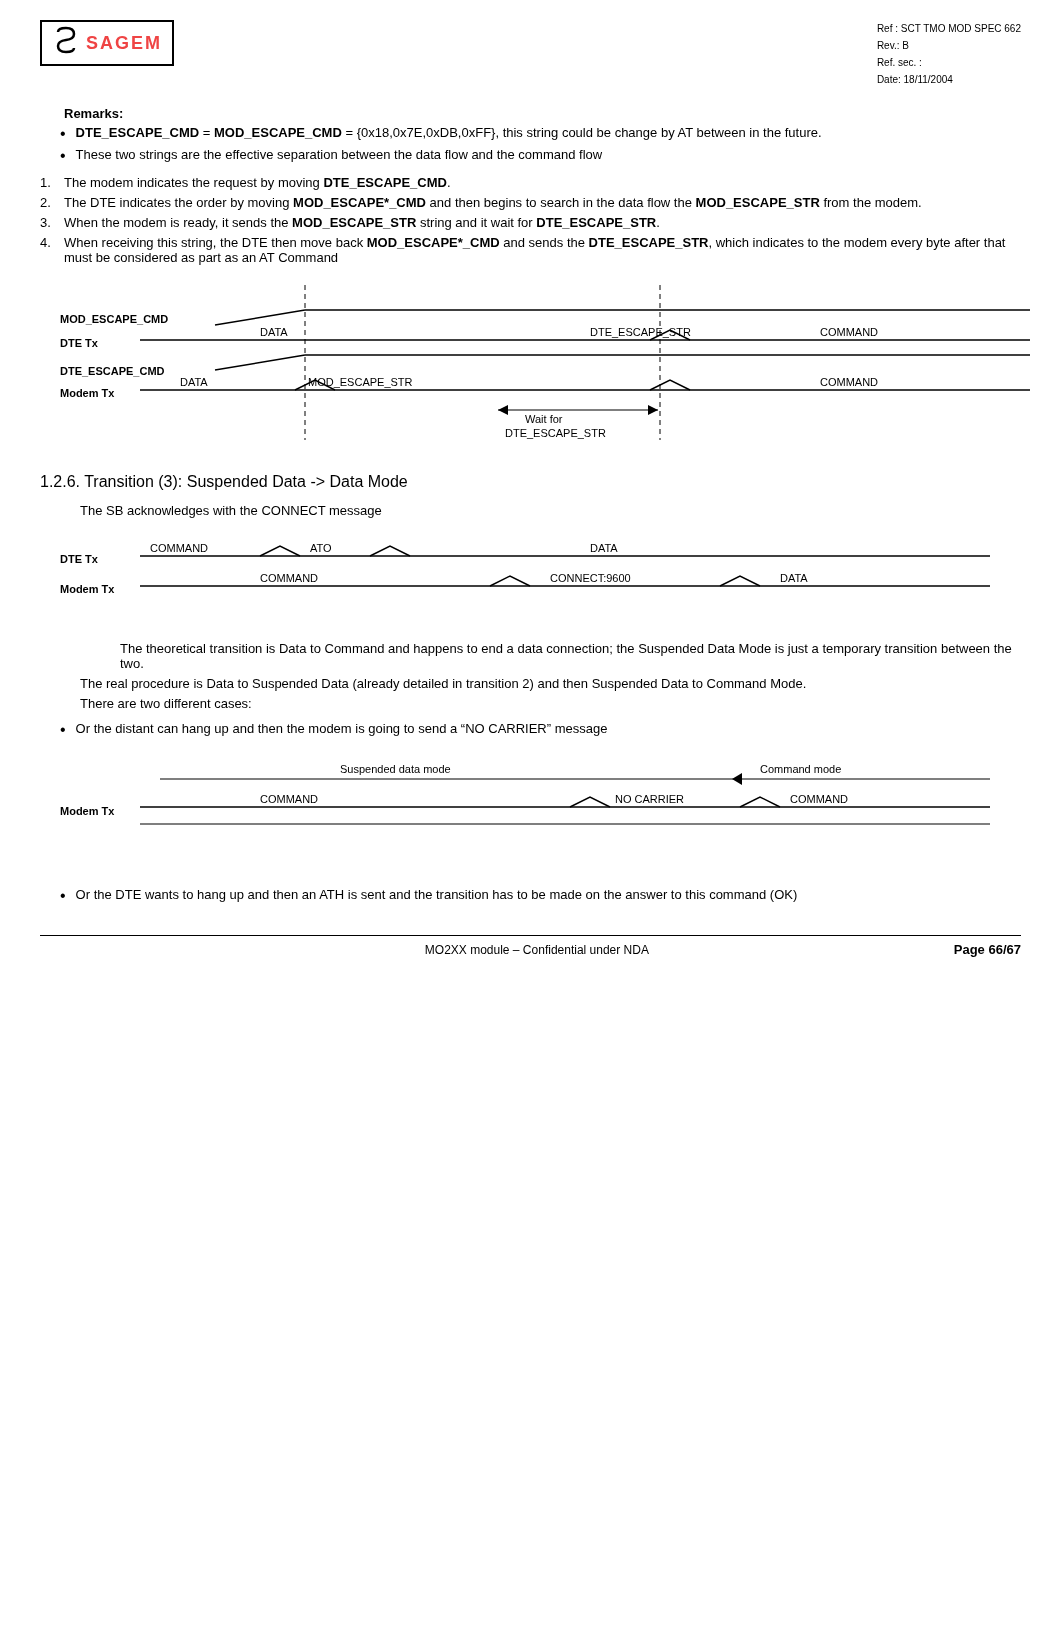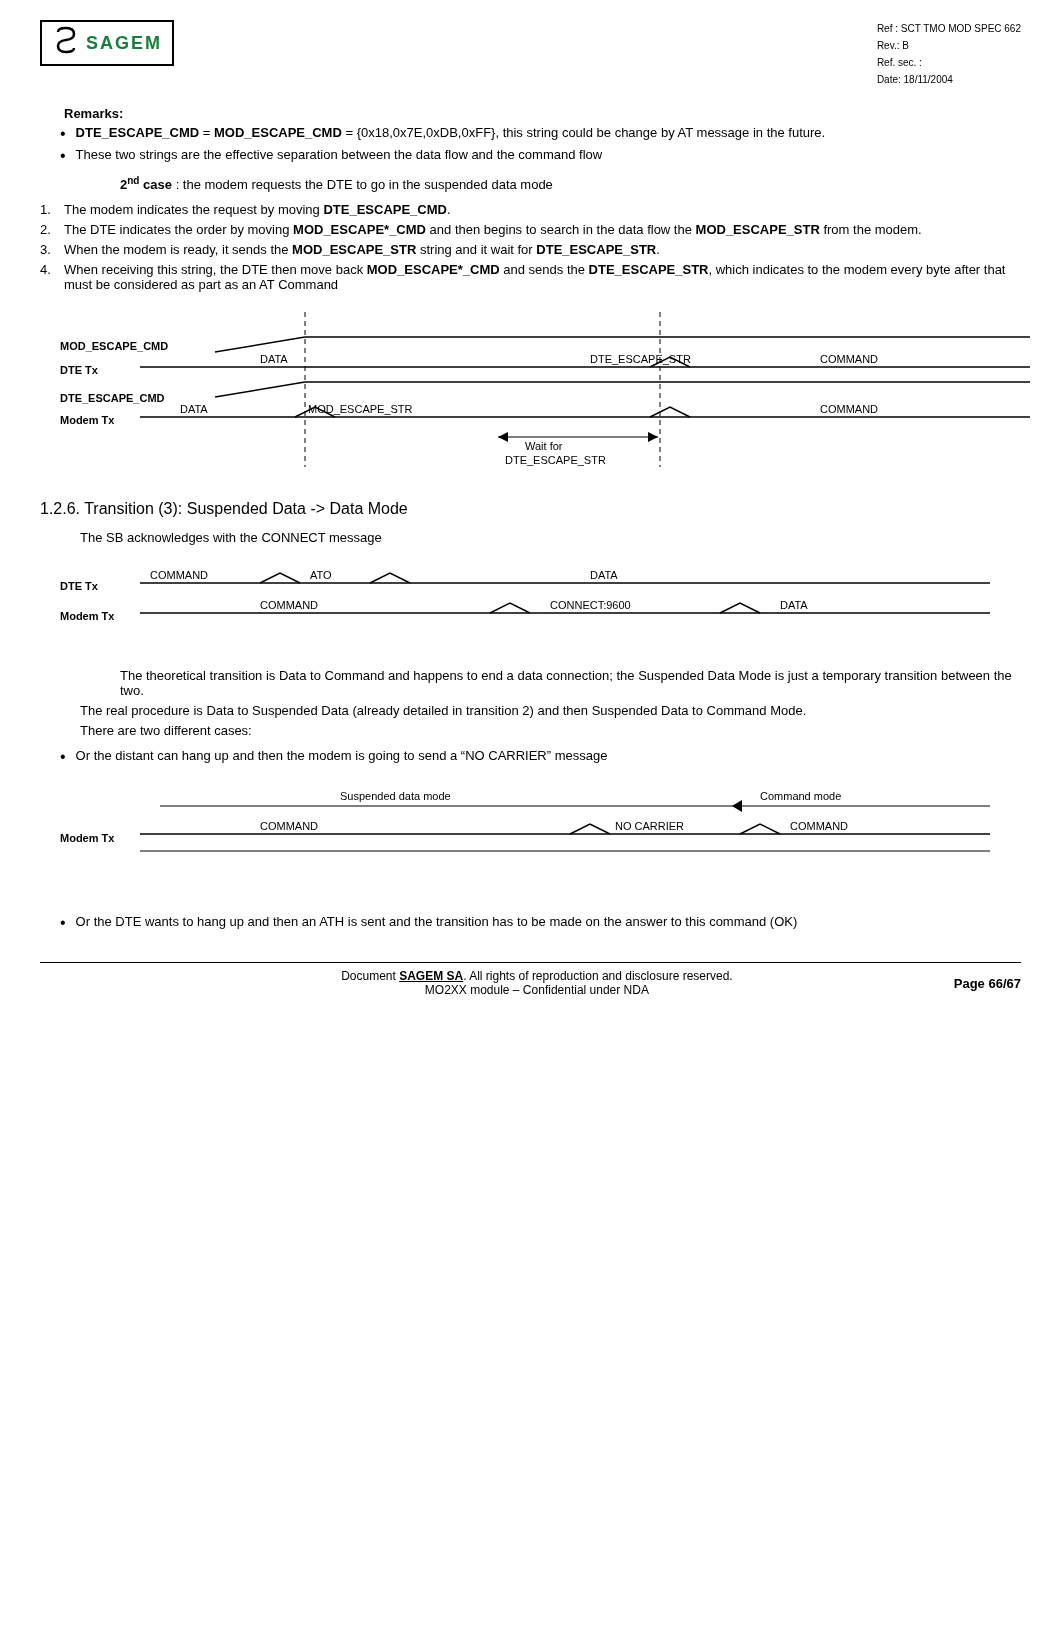--- a/index.html
+++ b/index.html
@@ -34,21 +34,21 @@
       border: 2.5px solid #000;
       padding: 4px 10px;
       display: flex;
       align-items: center;
       gap: 6px;
     }
     .logo-text {
       font-size: 18px;
       font-weight: bold;
       letter-spacing: 2px;
-      color: #15803d;
+      color: #ef4444;
     }
     .header-meta {
       text-align: left;
       font-size: 10px;
       line-height: 1.7;
     }
     
     .section {
       margin-bottom: 10px;
     }
@@ -160,33 +160,29 @@
   </div>
 
   <div class="section">
     <div class="remarks-title">Remarks:</div>
     <ul class="bullet-list">
       <li>
         <span class="content">
           <span class="bold">DTE_ESCAPE_CMD</span>
           <span> = </span>
           <span class="bold">MOD_ESCAPE_CMD</span>
-          <span> = {0x18,0x7E,0xDB,0xFF}, this string could be change by AT message in the future.</span>
+          <span> = {0x18,0x7E,0xDB,0xFF}, this string could be change by AT between in the future.</span>
         </span>
       </li>
       <li>
         <span class="content">These two strings are the effective separation between the data flow and the command flow</span>
       </li>
     </ul>
   </div>
 
-  <div class="case-block">
-    <span class="bold">2<span class="superscript">nd</span> case</span>
-    <span>: the modem requests the DTE to go in the suspended data mode</span>
-  </div>
 
   <ol class="numbered-list">
     <li>
       <span class="num">1.</span>
       <span class="content">The modem indicates the request by moving <span class="bold">DTE_ESCAPE_CMD</span>.</span>
     </li>
     <li>
       <span class="num">2.</span>
       <span class="content">The DTE indicates the order by moving <span class="bold">MOD_ESCAPE*_CMD</span> and then begins to search in the data flow the <span class="bold">MOD_ESCAPE_STR</span> from the modem.</span>
     </li>
@@ -322,21 +318,17 @@
 
   <ul class="bullet-list">
     <li>
       <span class="content">Or the DTE wants to hang up and then an ATH is sent and the transition has to be made on the answer to this command (OK)</span>
     </li>
   </ul>
 
   <div class="footer">
     <div style="width:80px;"></div>
     <div class="footer-center">
-      <div>
-        Document <span class="bold underline">SAGEM SA</span>.
-        <span>  All rights of reproduction and disclosure reserved.</span>
-      </div>
       <div>MO2XX module – Confidential under NDA</div>
     </div>
     <div class="footer-page">Page 66/67</div>
   </div>
 </div>
 
 </body></html>

